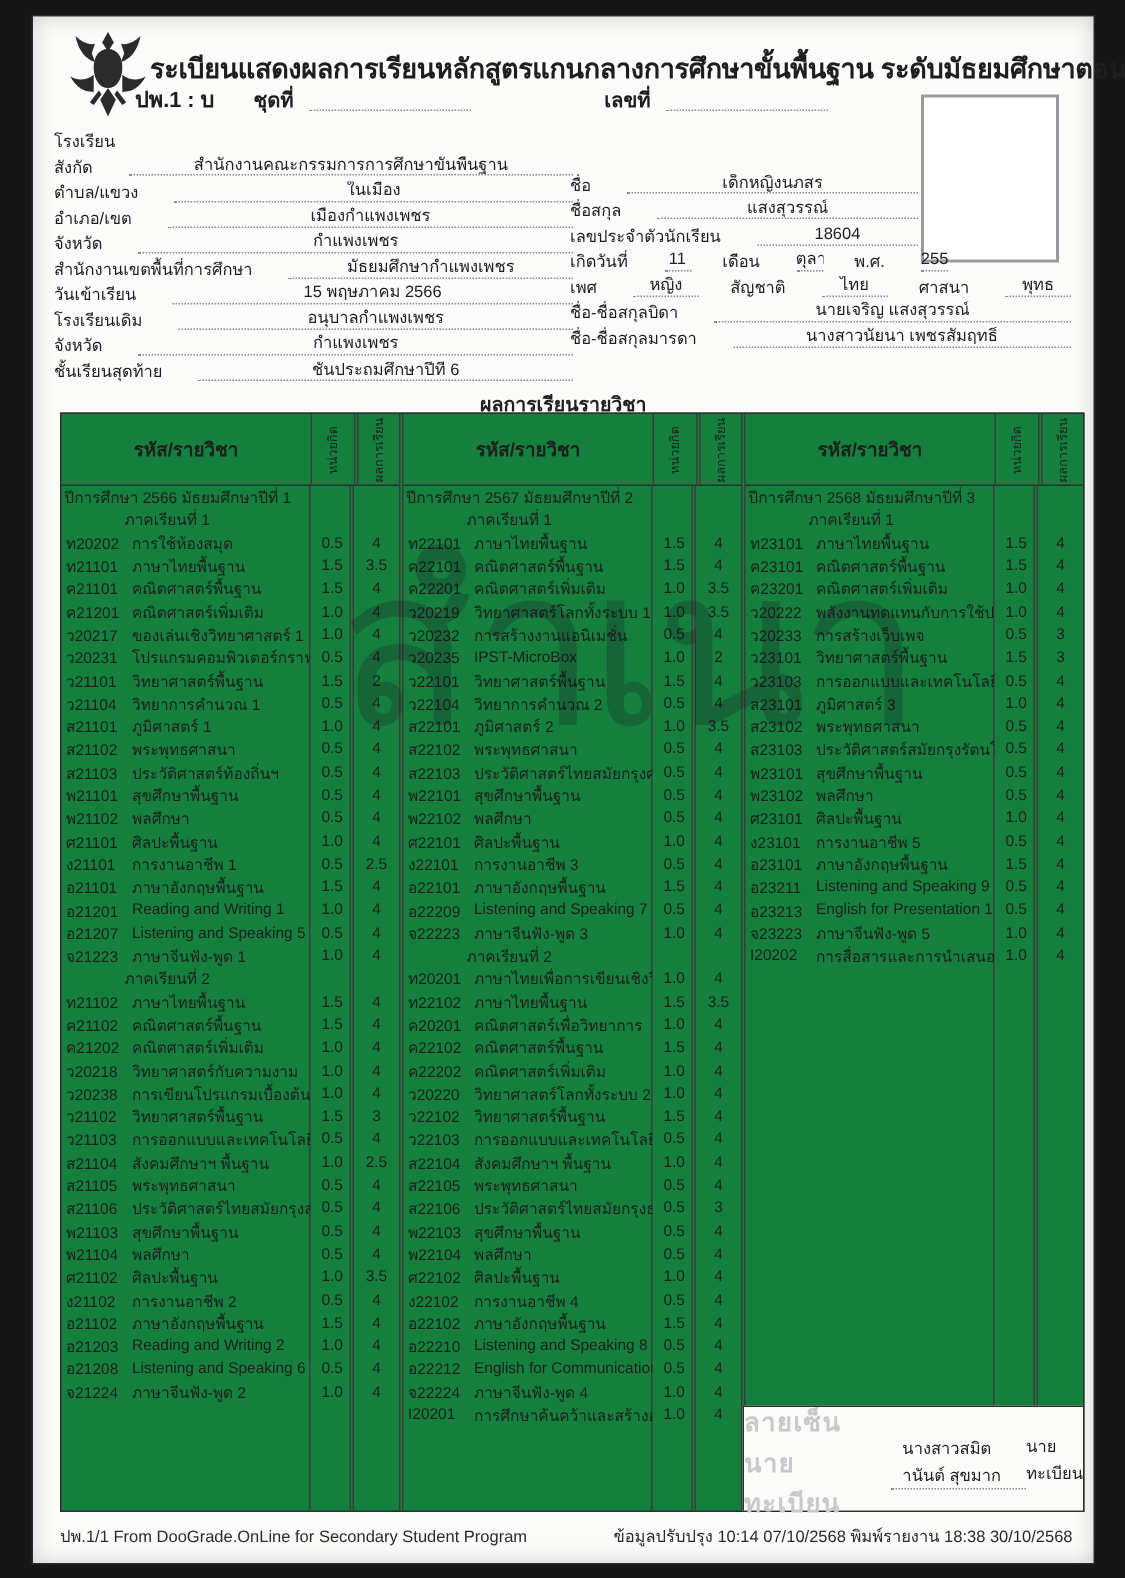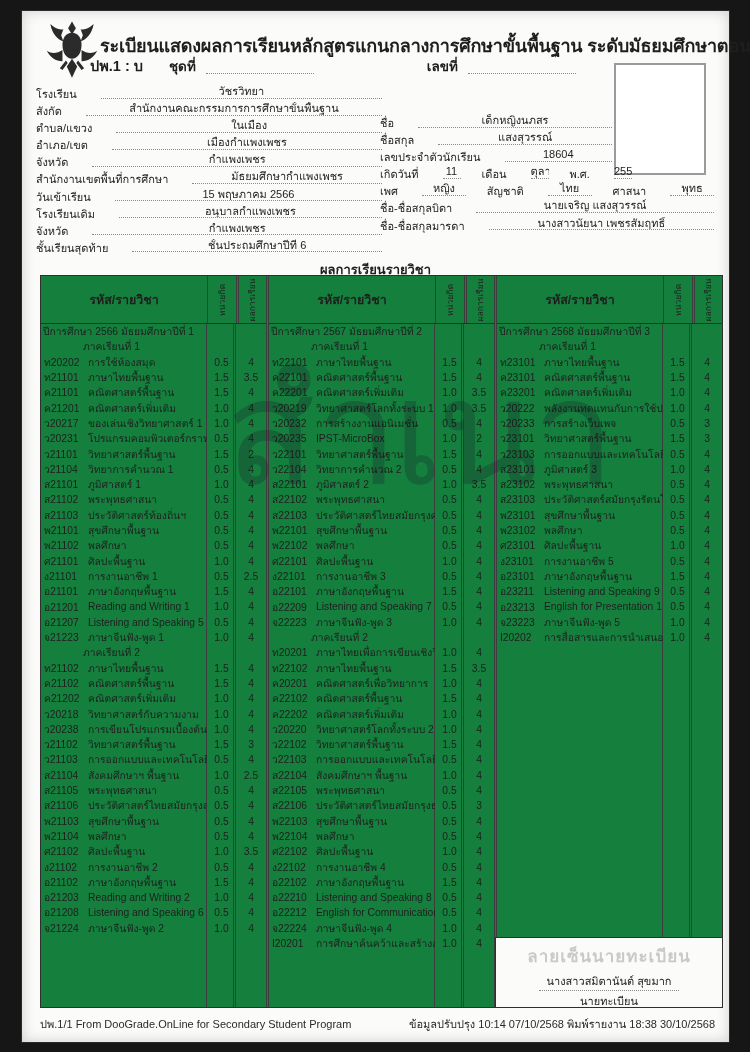--- a/index.html
+++ b/index.html
@@ -16,30 +16,30 @@
   .title1{
     position:absolute;left:78px;right:6px;top:20px;text-align:left;
     font-weight:bold;font-size:18px;white-space:nowrap;letter-spacing:-.2px;
   }
   .title2{
     position:absolute;left:68px;top:46px;width:600px;height:20px;
     display:flex;align-items:flex-end;font-size:13.5px;
   }
   .fcode{font-weight:bold;font-size:14.5px;}
   .title2 .lbl{margin-left:26px;font-weight:bold;}
-  .title2 .lbl.mlno{margin-left:113px;}
+  .title2 .lbl.mlno{margin-left:89px;}
   .dotline{border-bottom:1.5px dotted #8a8a8a;width:108px;margin:0 0 3px 10px;}
   .photo{
     position:absolute;left:592px;top:52px;width:88px;height:108px;
     border:2px solid #9a9a9a;background:#fff;
   }
   
   .fields-left{position:absolute;left:14px;top:74px;width:346px;}
   .fields-right{position:absolute;left:358px;top:103px;width:334px;}
-  .frow{display:flex;align-items:flex-start;height:17.1px;font-size:11px;white-space:nowrap;gap:21px;}
+  .frow{display:flex;align-items:center;height:17.1px;font-size:11px;white-space:nowrap;gap:21px;}
   .fields-right .frow{width:334px;}
   .fields-right .frow:nth-child(-n+4){width:232px;}
   .flabel{padding-right:3px;}
   .fvalue{
     flex:1 1 0;border-bottom:1.4px dotted #8a8a8a;text-align:center;
     overflow:hidden;min-width:18px;line-height:1.15;
   }
   
   .tbl-title{position:absolute;left:0;right:0;top:248px;text-align:center;font-weight:bold;font-size:13px;}
   .gtable{
@@ -62,21 +62,21 @@
   .yrow{justify-content:center;padding-right:70px;}
   .srow{padding-left:42px;}
   .c-code{width:44px;padding-left:3px;flex:none;overflow:hidden;white-space:nowrap;}
   .c-name{flex:1 1 0;overflow:hidden;white-space:nowrap;min-width:0;}
   .c-credit{width:29px;flex:none;text-align:center;}
   .c-grade{width:30px;flex:none;text-align:center;}
   
   .sigbox{
     position:absolute;right:0;bottom:0;width:226px;height:69px;z-index:2;
     border-top:1.6px solid #2f2f2f;border-left:1.6px solid #2f2f2f;background:#fbfbfa;
-    display:flex;flex-direction:column;align-items:center;justify-content:flex-start;
+    display:flex;flex-direction:row;align-items:center;justify-content:flex-start;
   }
   .sig-wm{color:#c9c9c9;font-size:17px;font-weight:bold;margin-top:4px;letter-spacing:1px;}
   .sig-name{font-size:11px;margin-top:3px;border-bottom:1.2px dotted #8a8a8a;padding:0 8px;}
   .sig-title{font-size:11px;margin-top:1px;}
   
   .copy-wm{
     position:absolute;left:203px;top:348px;z-index:5;pointer-events:none;
     font-size:148px;line-height:1;font-weight:normal;color:#f2a7d8;opacity:.62;
     mix-blend-mode:multiply;letter-spacing:-6px;
   }
@@ -113,21 +113,20 @@
     <span class="dotline"></span>
     <span class="lbl mlno">เลขที่</span>
     <span class="dotline"></span>
   </div>
 
   <div class="photo"></div>
 
   <div class="fields-left" id="fields-left">
       <div class="frow">
         <span class="flabel">โรงเรียน</span>
-        <span class="fvalue">วัชรวิทยา</span>
       </div>
       <div class="frow">
         <span class="flabel">สังกัด</span>
         <span class="fvalue">สำนักงานคณะกรรมการการศึกษาขั้นพื้นฐาน</span>
       </div>
       <div class="frow">
         <span class="flabel">ตำบล/แขวง</span>
         <span class="fvalue">ในเมือง</span>
       </div>
       <div class="frow">

